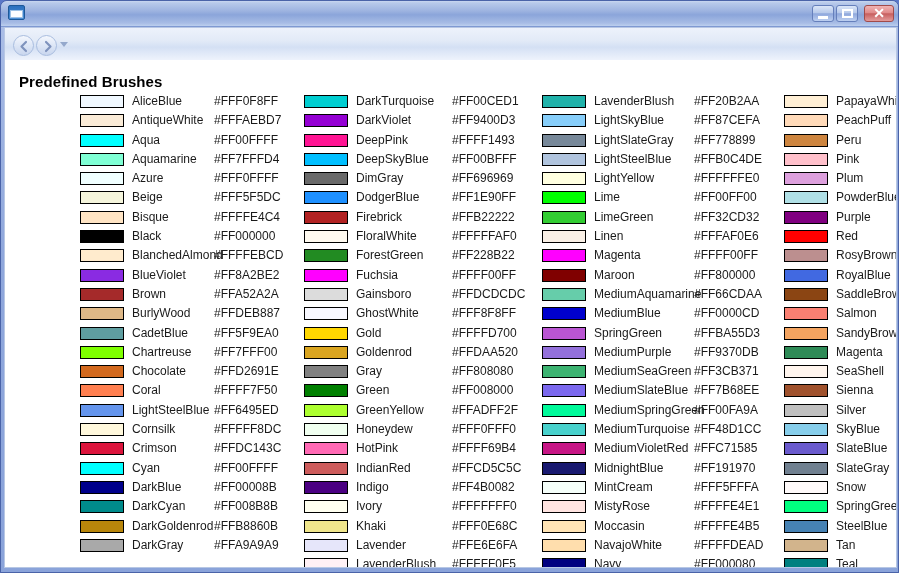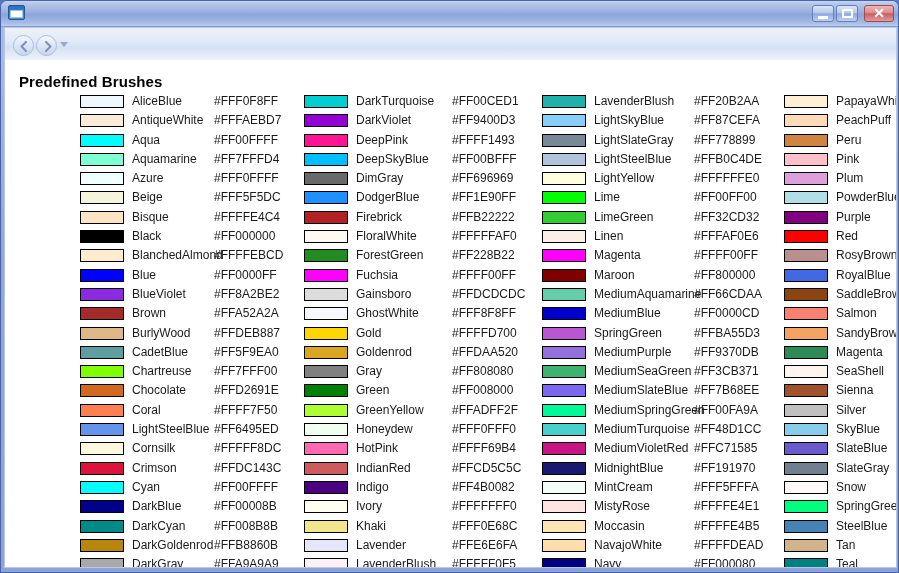--- a/index.html
+++ b/index.html
@@ -268,25 +268,20 @@
             <div class="swatch" style="background: rgb(0, 0, 0);"></div>
             <div class="brush-name">Black</div>
             <div class="brush-hex">#FF000000</div>
           </div>
           <div class="brush-row">
             <div class="swatch" style="background: rgb(255, 235, 205);"></div>
             <div class="brush-name">BlanchedAlmond</div>
             <div class="brush-hex">#FFFFEBCD</div>
           </div>
           <div class="brush-row">
-            <div class="swatch" style="background: rgb(0, 0, 255);"></div>
-            <div class="brush-name">Blue</div>
-            <div class="brush-hex">#FF0000FF</div>
-          </div>
-          <div class="brush-row">
             <div class="swatch" style="background: rgb(138, 43, 226);"></div>
             <div class="brush-name">BlueViolet</div>
             <div class="brush-hex">#FF8A2BE2</div>
           </div>
           <div class="brush-row">
             <div class="swatch" style="background: rgb(165, 42, 42);"></div>
             <div class="brush-name">Brown</div>
             <div class="brush-hex">#FFA52A2A</div>
           </div>
           <div class="brush-row">

